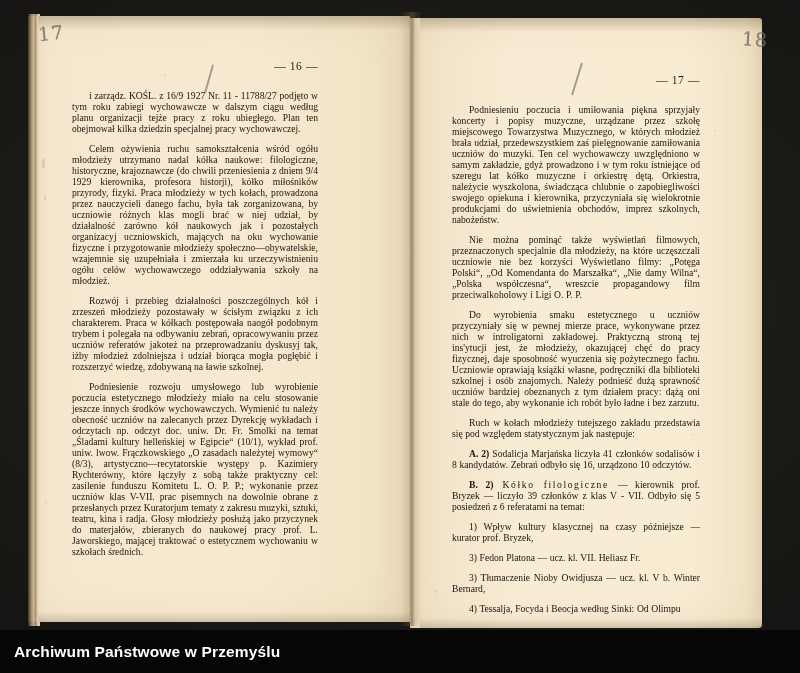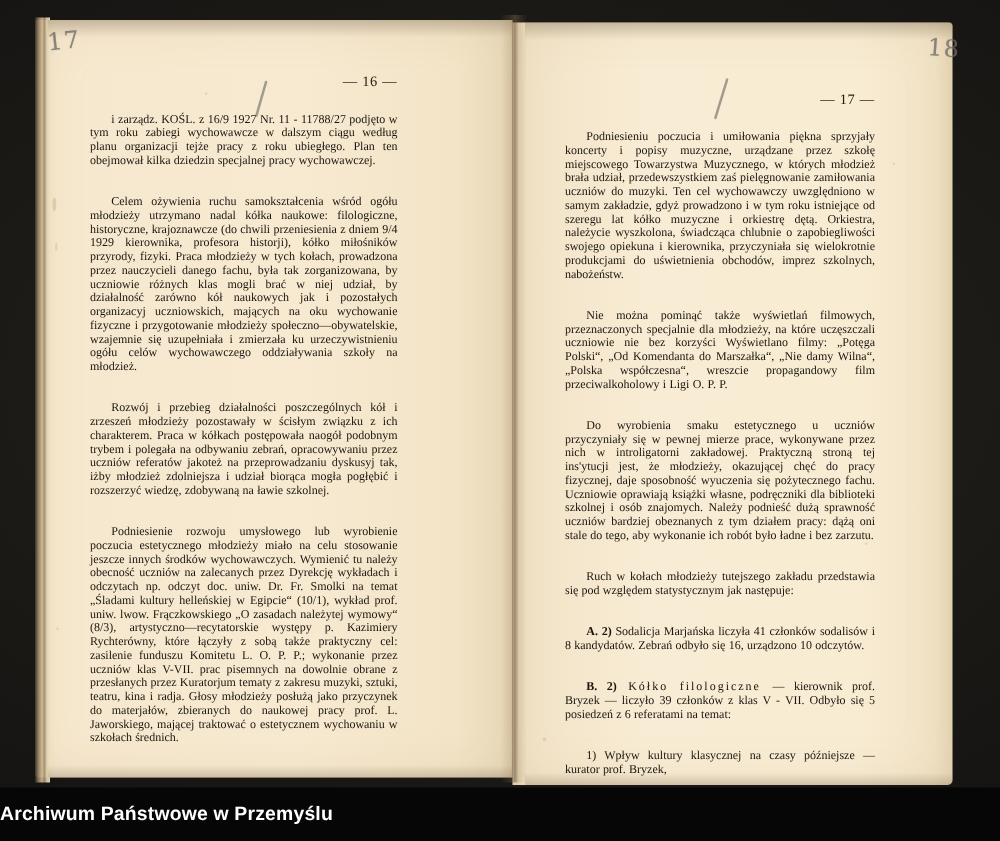--- a/index.html
+++ b/index.html
@@ -145,21 +145,21 @@
     margin: 0 0 0 0;
     font-size: 9.6px;
     line-height: 11px;
     text-align: justify;
     text-justify: inter-word;
     text-indent: 17px;
     color: #1a150f;
     word-spacing: .2px;
     -webkit-font-smoothing: none;
   }
-  .para + .para { margin-top: 22px; }
+  .para + .para { margin-top: 9px; }
   .para.hang { text-indent: 17px; }
 
   .b { font-weight: bold; }
   .spaced { letter-spacing: 1.6px; }
 
   
   .pencil {
     position: absolute;
     font-family: "DejaVu Serif", serif;
     font-size: 19px;
@@ -185,21 +185,21 @@
   
   .watermark {
     position: absolute;
     left: 0;
     right: 0;
     bottom: 0;
     height: 43px;
     background: #060606;
     display: flex;
     align-items: center;
-    padding-left: 0;
+    padding-left: 14px;
     box-sizing: border-box;
   }
   .watermark-text {
     color: #ffffff;
     font-family: "Liberation Sans", sans-serif;
     font-weight: bold;
     font-size: 15.5px;
     letter-spacing: .15px;
   }
 </style>

